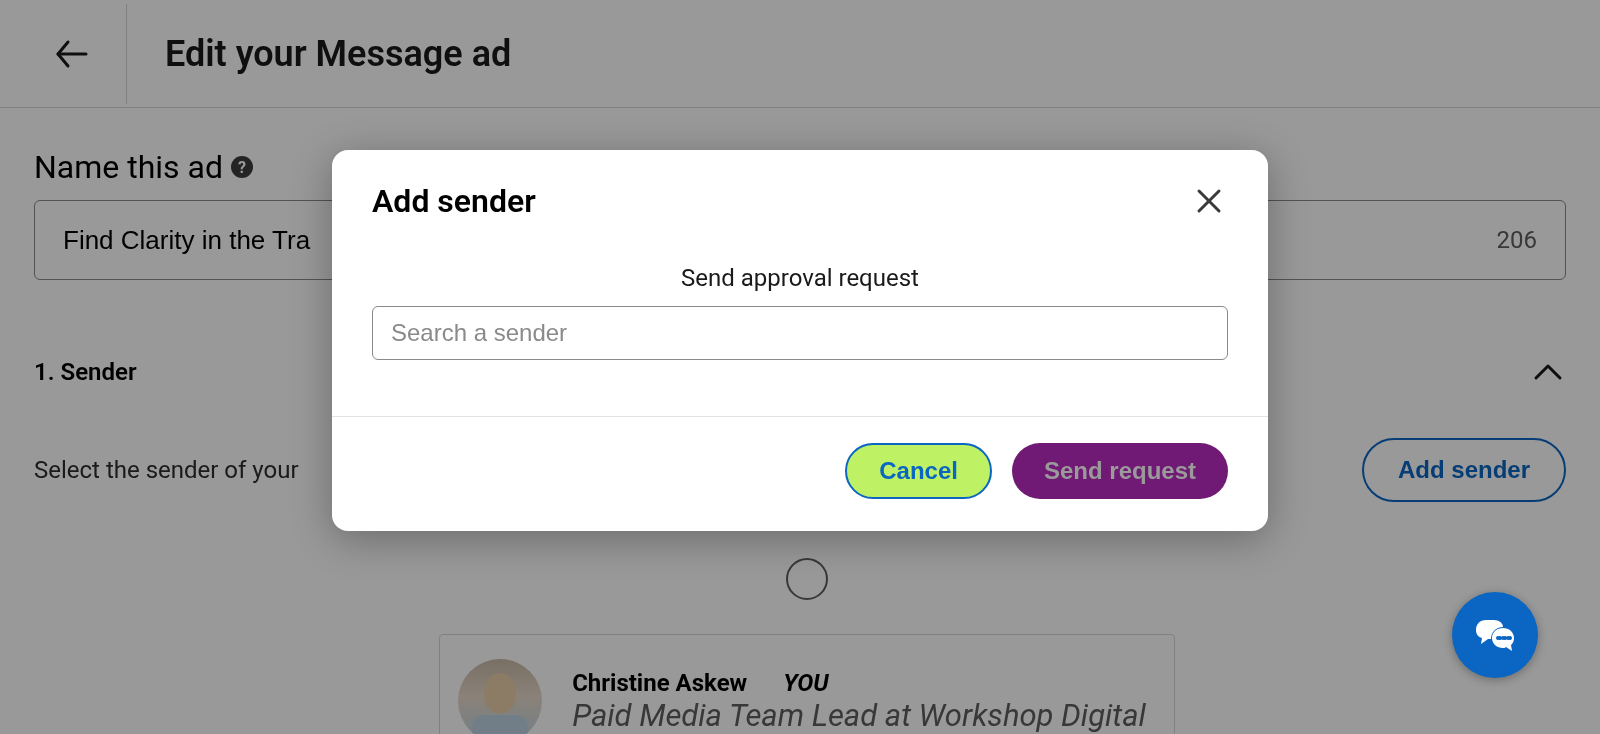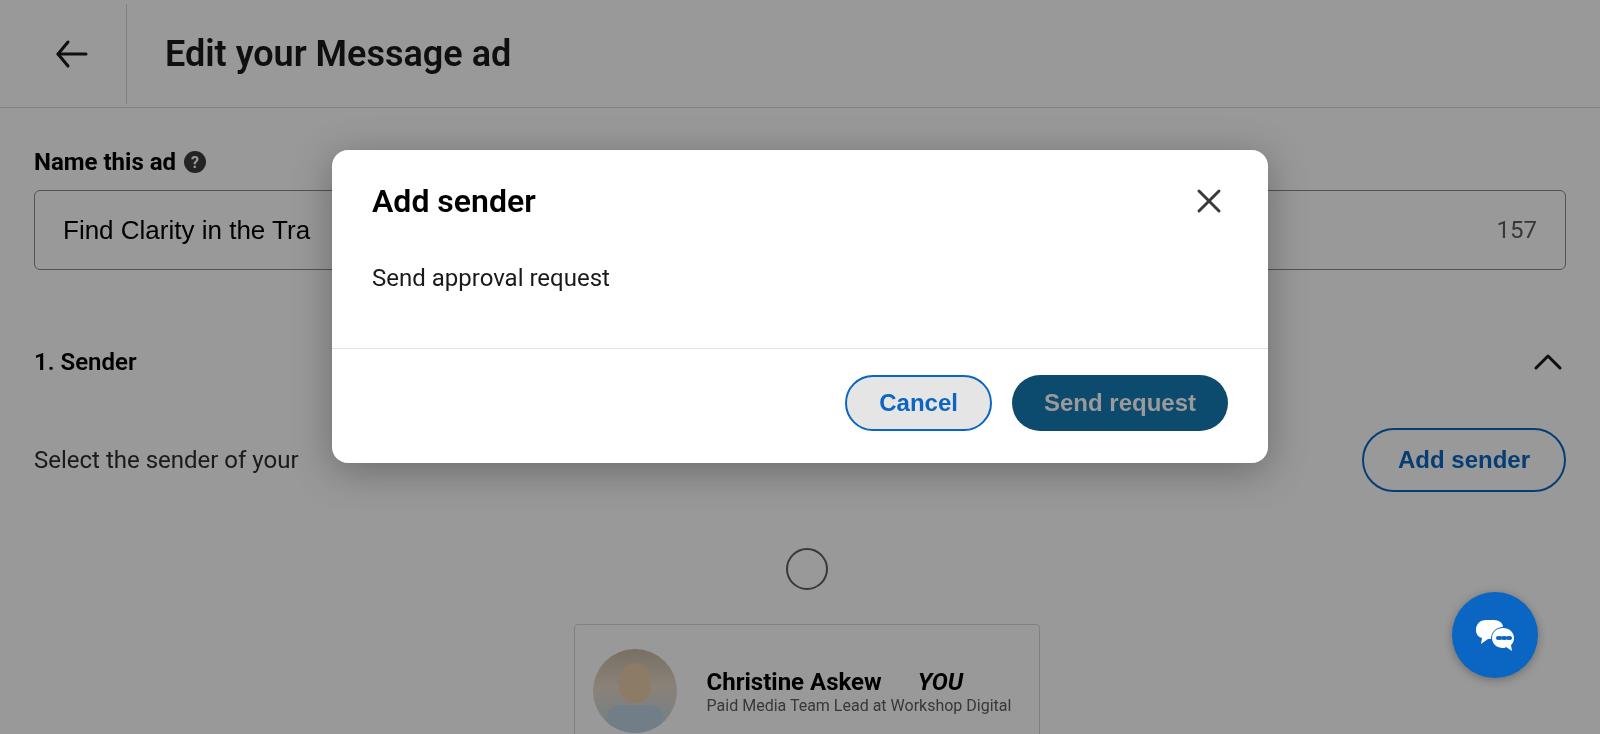--- a/index.html
+++ b/index.html
@@ -49,22 +49,22 @@
     padding: 40px 34px 0 34px;
   }
 
   .label-row {
     display: flex;
     align-items: center;
     gap: 8px;
     margin-bottom: 14px;
   }
   .field-label {
-    font-size: 24px;
-    font-weight: 700;
+    font-size: 32px;
+    font-weight: 400;
   }
   .help-icon {
     width: 22px;
     height: 22px;
     border-radius: 50%;
     background: #3c3c3c;
     color: #fff;
     font-size: 16px;
     font-weight: 700;
     display: flex;
@@ -190,23 +190,24 @@
   .sender-name {
     font-size: 24px;
     font-weight: 700;
   }
   .you-badge {
     font-size: 24px;
     font-weight: 700;
     font-style: italic;
   }
   .sender-role {
-    font-size: 16px;
+    font-size: 31px;
     color: #5e5e5e;
     margin-top: 0;
+    font-style: italic;
   }
 
   
   .overlay {
     position: absolute;
     inset: 0;
     background: rgba(0,0,0,0.40);
     display: flex;
     align-items: flex-start;
     justify-content: center;
@@ -234,20 +235,22 @@
     cursor: pointer;
     padding: 4px;
     display: flex;
   }
   .modal-body {
     padding: 44px 40px 56px 40px;
   }
   .modal-label {
     font-size: 24px;
     color: #1a1a1a;
+    margin-bottom: 14px;
+    text-align: center;
   }
   .modal-input {
     width: 100%;
     height: 54px;
     border: 1px solid #8a8a8a;
     border-radius: 6px;
     font-size: 24px;
     padding: 0 18px;
     outline: none;
   }
@@ -255,30 +258,30 @@
   .modal-footer {
     border-top: 1px solid #e2e2e2;
     padding: 26px 40px 32px 40px;
     display: flex;
     justify-content: flex-end;
     gap: 20px;
   }
   .btn-cancel {
     border: 2px solid #0a66c2;
     color: #0a66c2;
-    background: #e5e5e5;
+    background: #bef264;
     font-size: 24px;
     font-weight: 600;
     padding: 12px 32px;
     border-radius: 40px;
     cursor: pointer;
   }
   .btn-send {
     border: none;
-    background: #0c4a6e;
+    background: #701a75;
     color: #9a9a9a;
     font-size: 24px;
     font-weight: 600;
     padding: 14px 32px;
     border-radius: 40px;
     cursor: not-allowed;
   }
 
   
   .chat-fab {
@@ -311,21 +314,21 @@
     <div class="page-title">Edit your Message ad</div>
   </div>
 
   <div class="content">
     <div class="label-row">
       <span class="field-label">Name this ad</span>
       <span class="help-icon">?</span>
     </div>
     <div class="name-input-wrap">
       <input class="name-input" type="text" value="Find Clarity in the Tra" style="">
-      <span class="char-count">157</span>
+      <span class="char-count">206</span>
     </div>
 
     <div class="section-header">
       <div class="section-title">1.   Sender</div>
       <div class="chevron">
         <svg width="36" height="36" viewBox="0 0 36 36" fill="none" stroke="#1a1a1a" stroke-width="3" stroke-linecap="round" stroke-linejoin="round">
           <polyline points="6,24 18,12 30,24"></polyline>
         </svg>
       </div>
     </div>
@@ -357,20 +360,21 @@
       <div class="modal-title">Add sender</div>
       <div class="close-btn">
         <svg width="30" height="30" viewBox="0 0 30 30" fill="none" stroke="#3a3a3a" stroke-width="3" stroke-linecap="round">
           <line x1="5" y1="5" x2="25" y2="25"></line>
           <line x1="25" y1="5" x2="5" y2="25"></line>
         </svg>
       </div>
     </div>
     <div class="modal-body">
       <div class="modal-label">Send approval request</div>
+      <input class="modal-input" type="text" placeholder="Search a sender" style="">
     </div>
     <div class="modal-footer">
       <button class="btn-cancel">Cancel</button>
       <button class="btn-send" disabled="">Send request</button>
     </div>
   </div>
 </div>
 
 <div class="chat-fab">
   <svg width="46" height="46" viewBox="0 0 46 46" fill="#fff">

